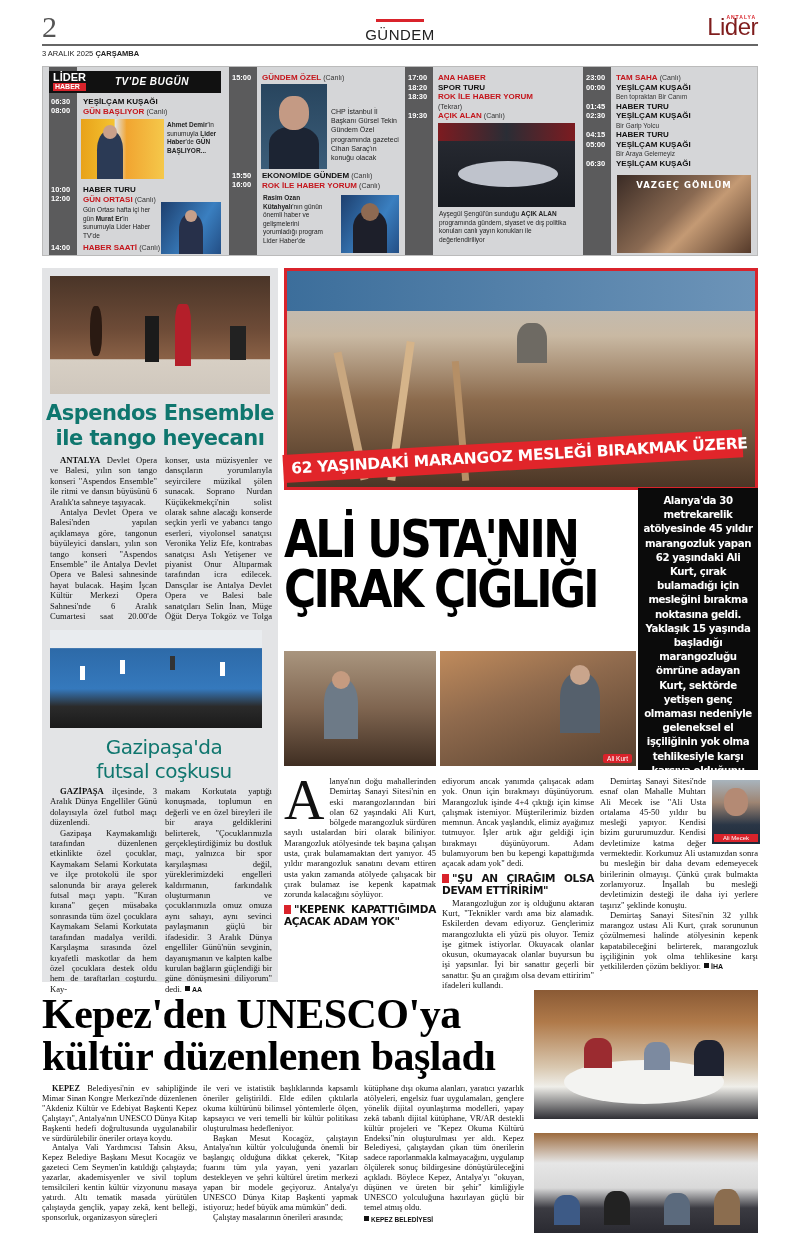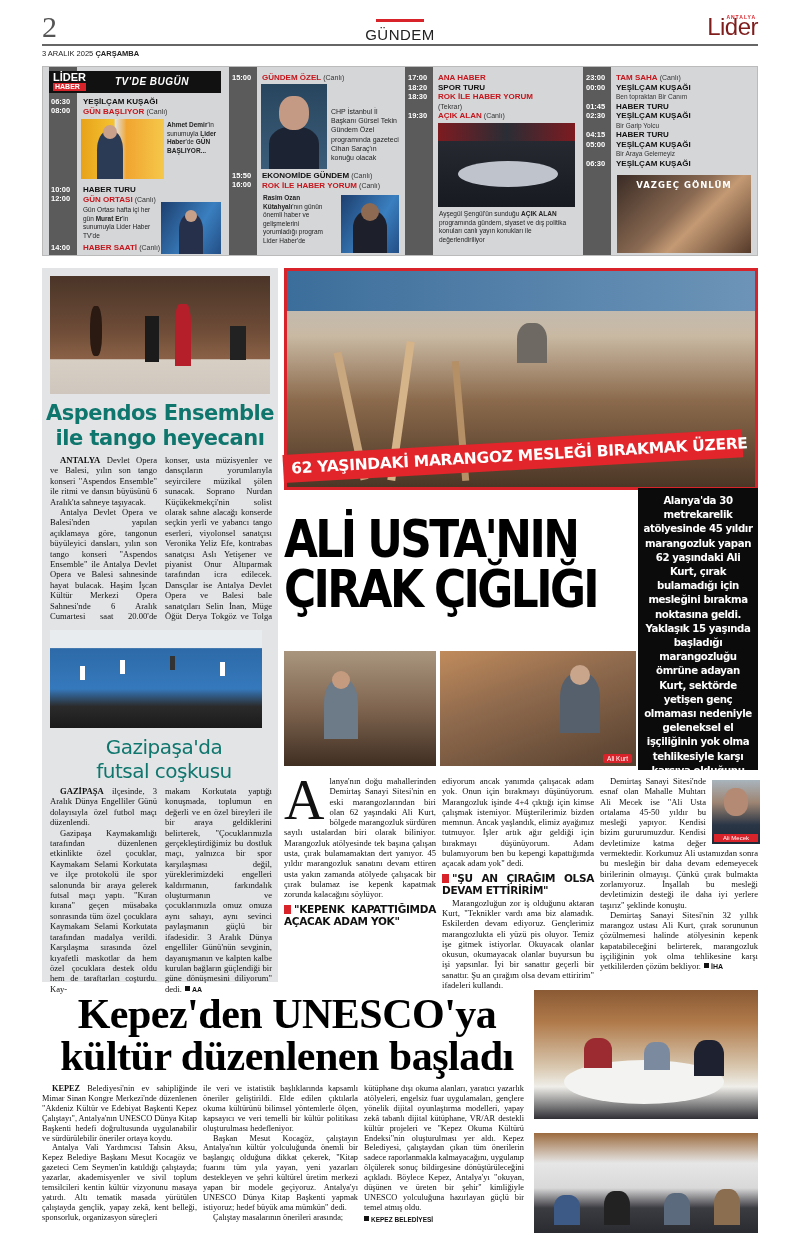--- a/index.html
+++ b/index.html
@@ -70,21 +70,21 @@
 
   .main-body { position: absolute; top: 776px; font-family: "Liberation Serif", serif; font-size: 8.6px; line-height: 10.3px; color: #111; text-align: justify; }
   .main-body p { text-indent: 10px; }
   .dropcap { float: left; font-family: "Liberation Serif", serif; font-size: 56px; line-height: 44px; margin: 2px 5px 0 0; }
   .subhead { font-family: "DejaVu Sans", sans-serif; font-weight: bold; font-size: 10.5px; line-height: 12px; margin: 3px 0 2px; text-indent: 0 !important; letter-spacing: -0.3px; }
   .subhead .red-sq { display: inline-block; width: 7px; height: 9px; background: #d9232b; margin-right: 3px; vertical-align: -1px; }
   .mecek-photo { position: absolute; left: 712px; top: 780px; width: 48px; height: 64px; background: linear-gradient(180deg, #a8b4bd 0%, #9e8573 35%, #2a3646 70%, #1e2a38 100%); }
   .mecek-tag { position: absolute; left: 0; right: 0; bottom: 2px; margin: 0 2px; background: #d9232b; color: #fff; font-family: "Liberation Sans", sans-serif; font-size: 6px; text-align: center; padding: 1px 0; }
 
   
-  .kepez-title { position: absolute; left: 42px; top: 993px; width: 490px; font-family: "Liberation Serif", serif; font-weight: bold; font-size: 42px; line-height: 42px; color: #000; letter-spacing: -0.5px; text-align: center; }
+  .kepez-title { position: absolute; left: 42px; top: 993px; width: 490px; font-family: "Liberation Serif", serif; font-weight: bold; font-size: 42px; line-height: 42px; color: #000; letter-spacing: -0.5px; }
   .kepez-body { position: absolute; top: 1084px; font-family: "Liberation Serif", serif; font-size: 8.3px; line-height: 9.9px; color: #111; text-align: justify; }
   .kepez-body p { text-indent: 10px; }
   .kepez-photo1 { position: absolute; left: 534px; top: 990px; width: 224px; height: 129px; background: linear-gradient(180deg, #8a5a35 0%, #b07a4a 25%, #d9c8b0 60%, #efeee9 75%, #2f2f35 100%); }
   .kepez-photo2 { position: absolute; left: 534px; top: 1133px; width: 224px; height: 100px; background: linear-gradient(180deg, #9c6b3e 0%, #e6e6e6 30%, #d9d9d9 55%, #3b3b42 75%, #2a2a31 100%); }
   .src-line { font-family: "Liberation Sans", sans-serif; font-weight: bold; font-size: 6.5px; margin-top: 2px; }
 </style>
 </head>
 <body>
 
 <div class="page-num">2</div>

